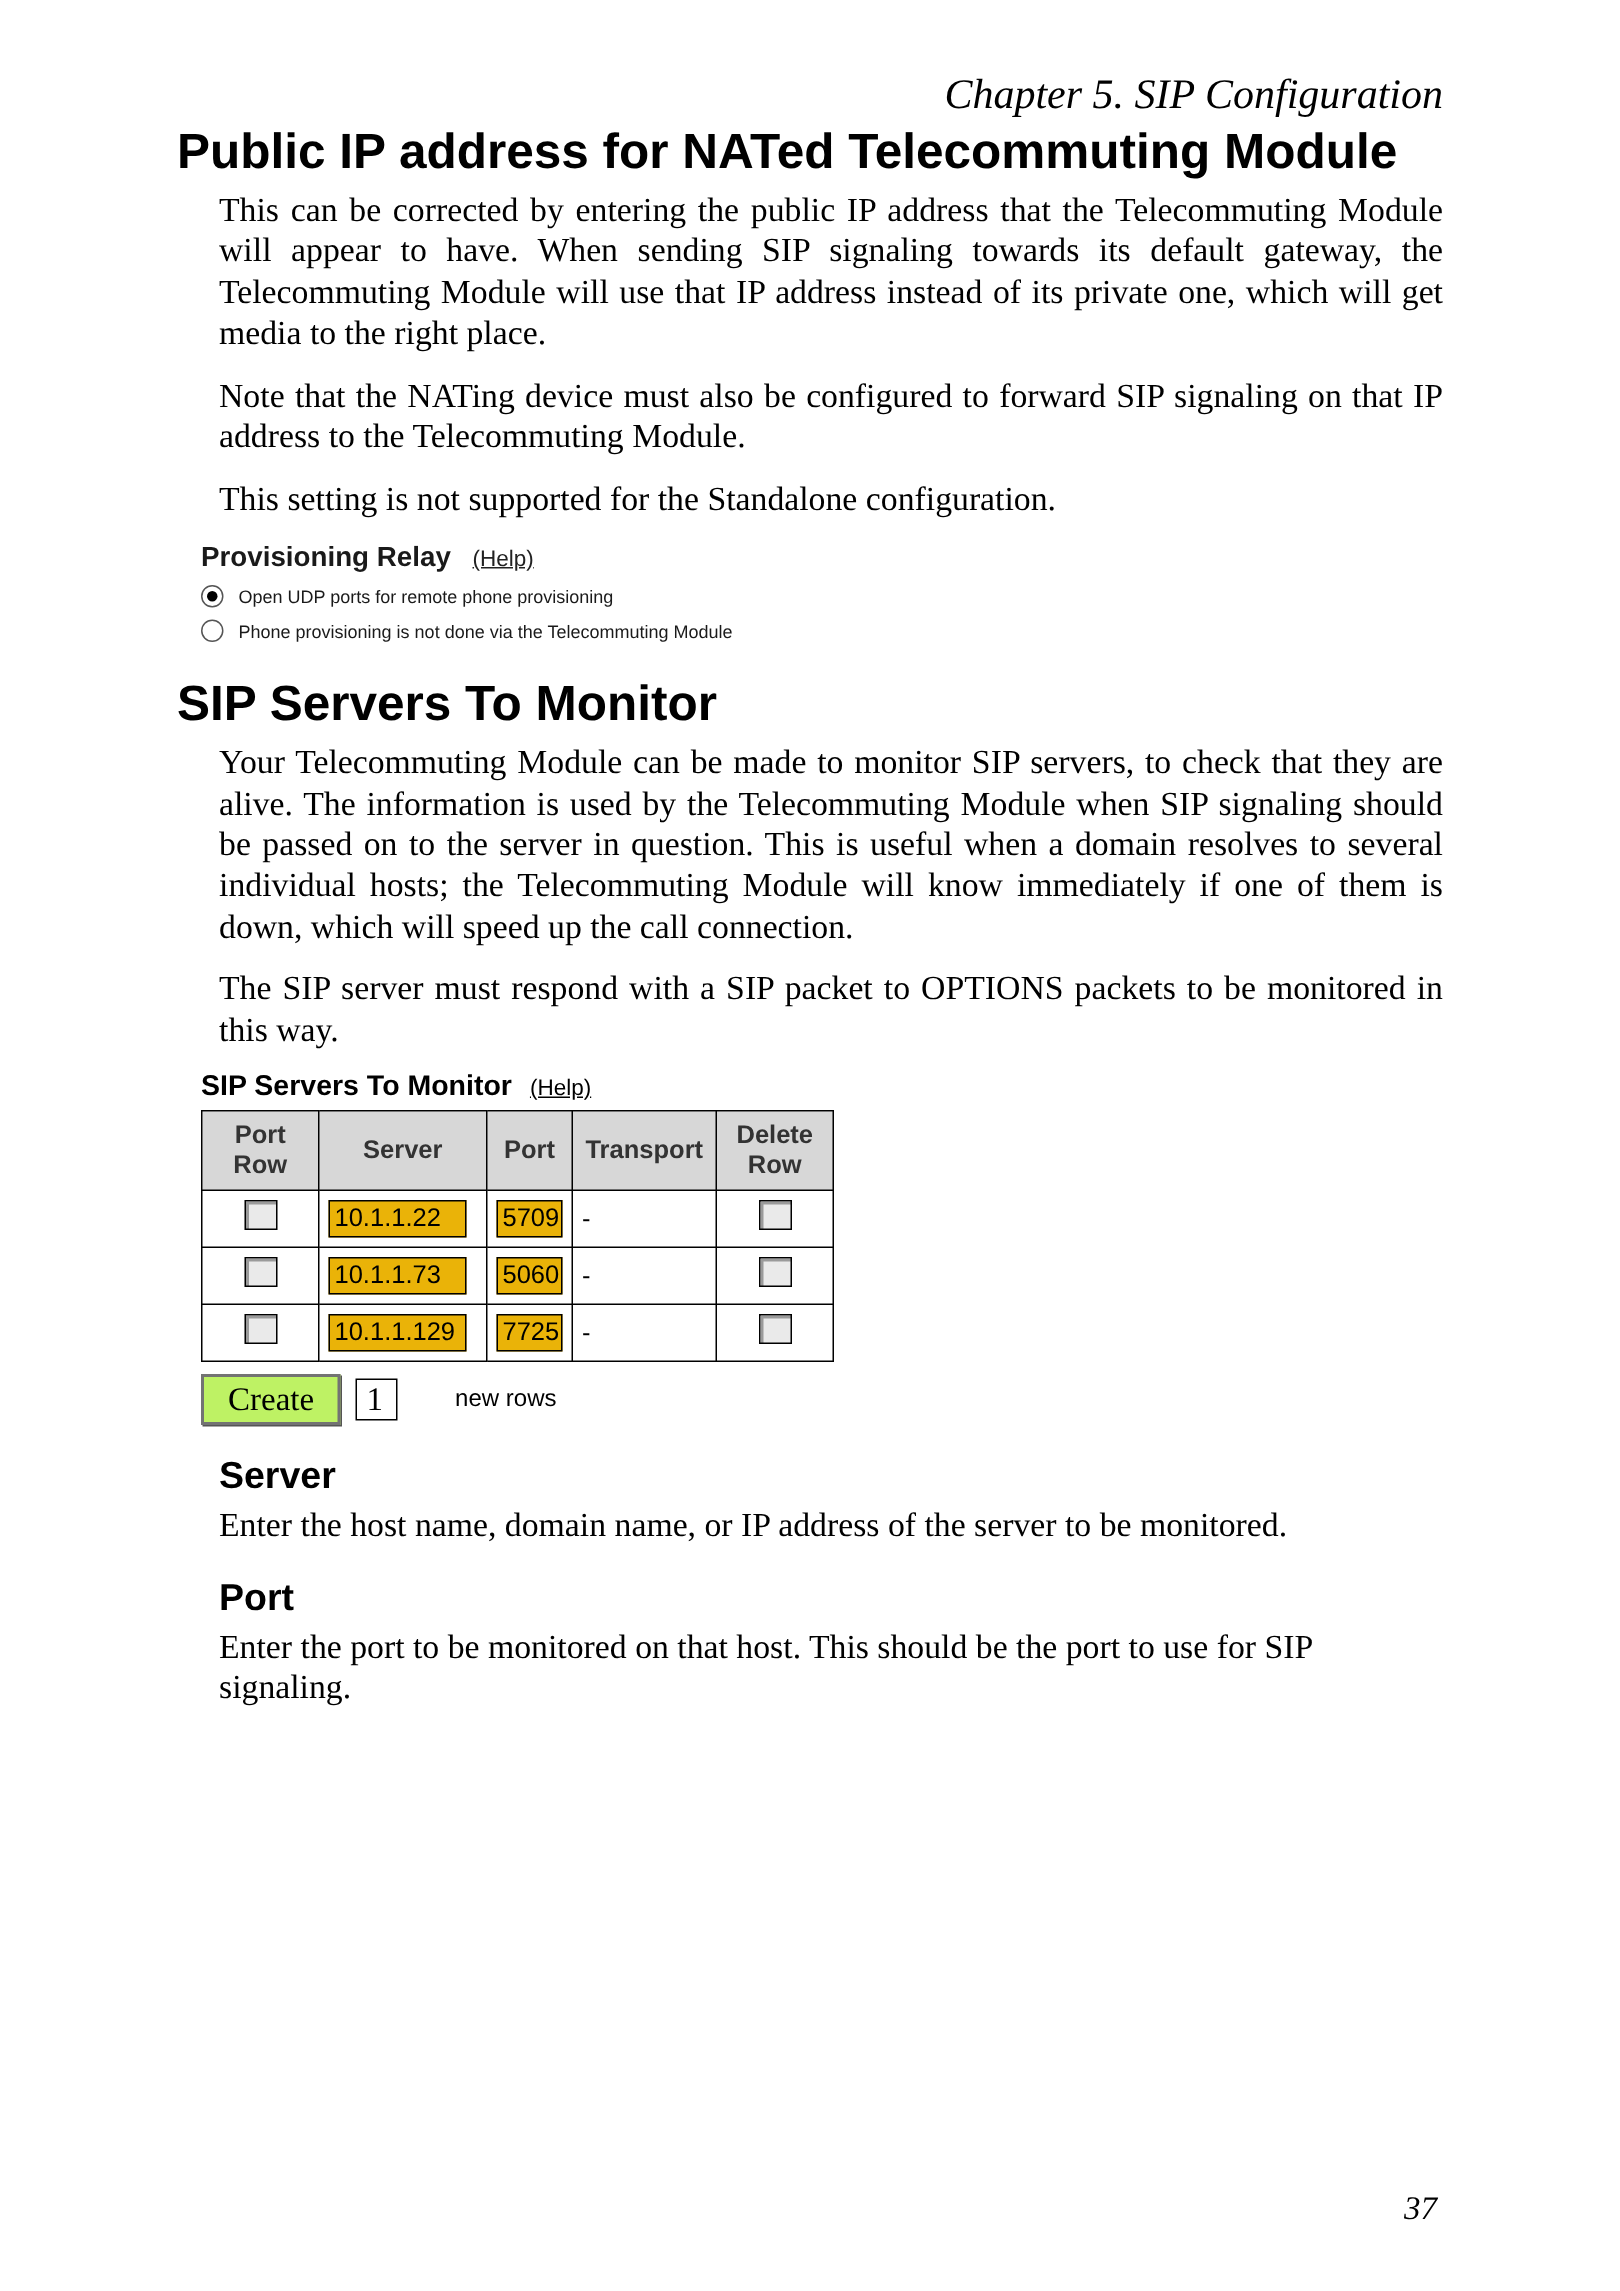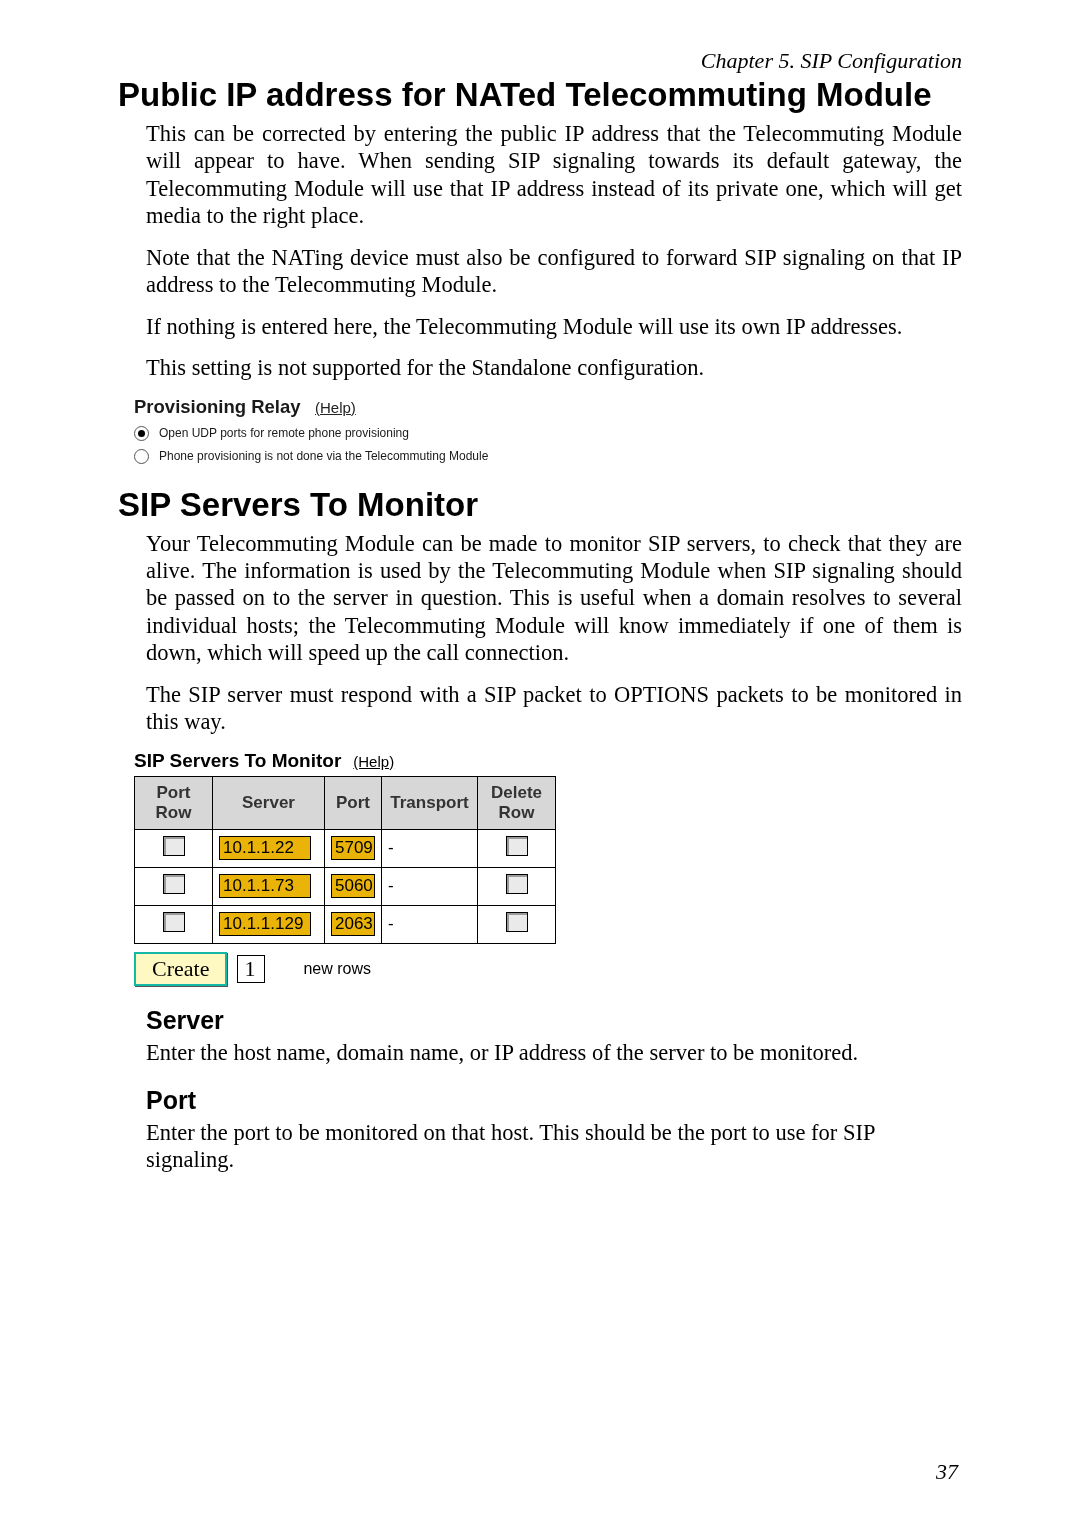--- a/index.html
+++ b/index.html
@@ -9,21 +9,21 @@
     height: 1527px;
     background: #ffffff;
     font-family: "Times New Roman", Times, serif;
     color: #000;
     padding: 48px 118px 60px 118px;
     position: relative;
   }
   .chapter-header {
     text-align: right;
     font-style: italic;
-    font-size: 22px;
+    font-size: 28px;
     margin-bottom: 2px;
   }
   h1.sec {
     font-family: Arial, Helvetica, sans-serif;
     font-weight: bold;
     font-size: 33px;
     margin: 0 0 6px 0;
   }
   .body-block { margin-left: 28px; }
   p.para {
@@ -115,22 +115,22 @@
     background: #eaeaea;
   }
   .create-row {
     margin-top: 8px;
     display: flex;
     align-items: center;
     gap: 10px;
     font-family: Arial, Helvetica, sans-serif;
   }
   .create-btn {
-    border: 2px solid #14b8a6;
-    background: #fef9c3;
+    border: 2px solid #737373;
+    background: #bef264;
     font-family: "Times New Roman", Times, serif;
     font-size: 22px;
     padding: 2px 16px;
     box-shadow: 1px 1px 0 #555;
   }
   .rows-input {
     border: 1.5px solid #000;
     background: #fff;
     font-family: "Times New Roman", Times, serif;
     font-size: 22px;
@@ -160,21 +160,20 @@
 </style>
 </head>
 <body>
 
 <div class="chapter-header">Chapter 5. SIP Configuration</div>
 
 <h1 class="sec">Public IP address for NATed Telecommuting Module</h1>
 <div class="body-block">
   <p class="para">This can be corrected by entering the public IP address that the Telecommuting Module will appear to have. When sending SIP signaling towards its default gateway, the Telecommuting Module will use that IP address instead of its private one, which will get media to the right place.</p>
   <p class="para">Note that the NATing device must also be configured to forward SIP signaling on that IP address to the Telecommuting Module.</p>
-  <p class="para">If nothing is entered here, the Telecommuting Module will use its own IP addresses.</p>
   <p class="para">This setting is not supported for the Standalone configuration.</p>
 </div>
 
 <div class="prov-block">
   <span class="prov-title">Provisioning Relay</span>
   <span class="help-link">(Help)</span>
 
   <div class="radio-row">
     <span class="radio-outer">
         <span class="radio-dot"></span>
@@ -220,21 +219,21 @@
       <tr>
         <td><span class="faux-check"></span></td>
         <td class="cell-left"><span class="faux-input server">10.1.1.73</span></td>
         <td class="cell-left"><span class="faux-input port">5060</span></td>
         <td class="cell-left">-</td>
         <td><span class="faux-check"></span></td>
       </tr>
       <tr>
         <td><span class="faux-check"></span></td>
         <td class="cell-left"><span class="faux-input server">10.1.1.129</span></td>
-        <td class="cell-left"><span class="faux-input port">2063</span></td>
+        <td class="cell-left"><span class="faux-input port">7725</span></td>
         <td class="cell-left">-</td>
         <td><span class="faux-check"></span></td>
       </tr>
     </tbody>
   </table>
 
   <div class="create-row">
     <span class="create-btn">Create</span>
     <span class="rows-input">1</span>
     <span class="rows-label">new rows</span>

